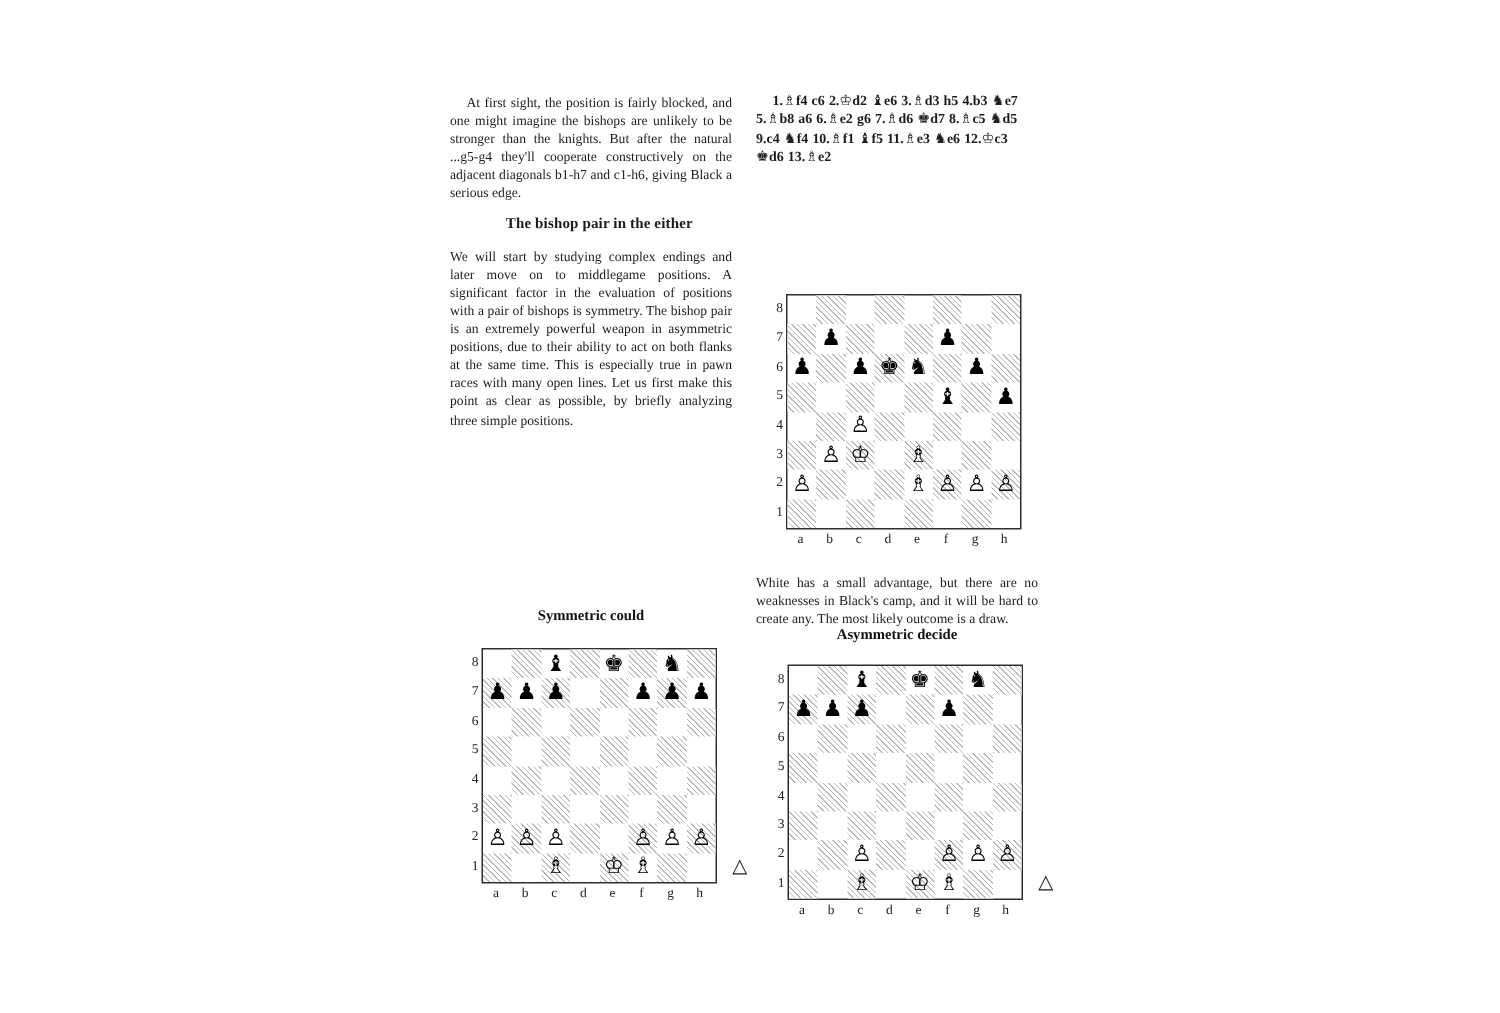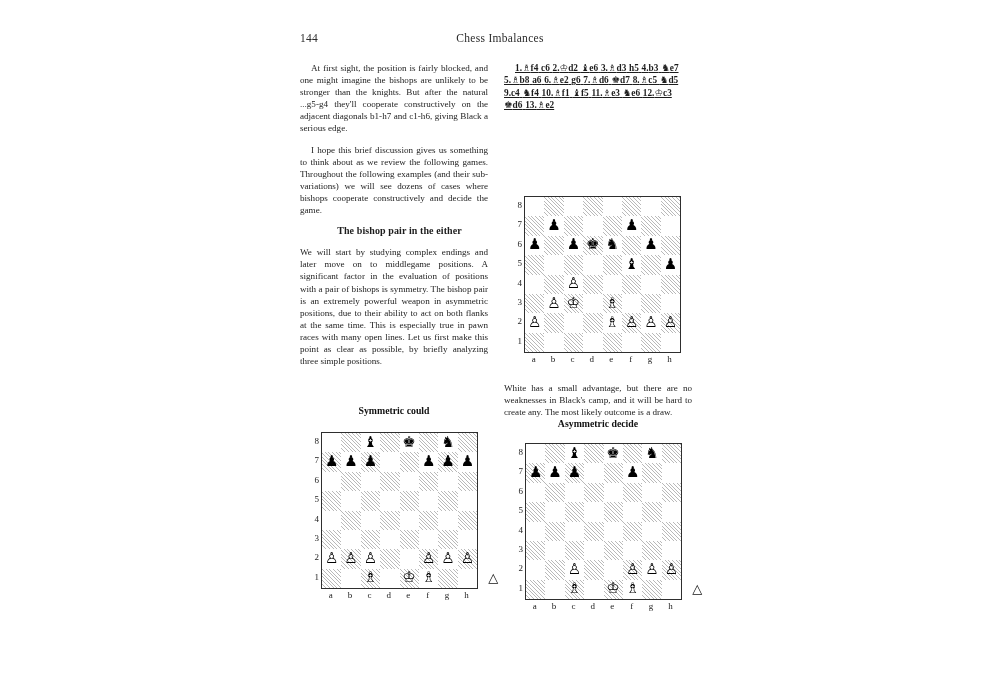--- a/index.html
+++ b/index.html
@@ -76,21 +76,20 @@
   }
 
   .moves {
     margin: 0 0 8px 0;
     text-indent: 0;
     font-weight: bold;
     font-size: 9.3px;
     line-height: 12.4px;
     text-align: left;
     word-spacing: 0.4px;
-    text-decoration: underline;
   }
   .moves .pc {
     font-family: "DejaVu Sans", sans-serif;
     font-weight: normal;
     font-size: 9.6px;
   }
 
   
   .diagram-caption {
     position: absolute;
@@ -167,28 +166,23 @@
     font-size: 13px;
     color: #111;
     line-height: 1;
   }
 </style>
 </head>
 <body>
 
 <div id="page">
 
-  <div class="runhead">
-    <span class="folio">144</span>
-    <span class="title">Chess Imbalances</span>
-  </div>
 
   <div class="col left">
     <p>At first sight, the position is fairly blocked, and one might imagine the bishops are unlikely to be stronger than the knights. But after the natural ...g5-g4 they'll cooperate constructively on the adjacent diagonals b1-h7 and c1-h6, giving Black a serious edge.</p>
-    <p>I hope this brief discussion gives us something to think about as we review the following games. Throughout the following examples (and their sub-variations) we will see dozens of cases where bishops cooperate constructively and decide the game.</p>
     <p class="subhead">The bishop pair in the either</p>
     <p class="noindent">We will start by studying complex endings and later move on to middlegame positions. A significant factor in the evaluation of positions with a pair of bishops is symmetry. The bishop pair is an extremely powerful weapon in asymmetric positions, due to their ability to act on both flanks at the same time. This is especially true in pawn races with many open lines. Let us first make this point as clear as possible, by briefly analyzing three simple positions.</p>
   </div>
 
   <div class="col right">
     <p class="moves" id="move-list"><span><span>1.</span><span class="pc">♗</span><span>f4</span> <span>c6</span></span> <span><span>2.</span><span class="pc">♔</span><span>d2</span> <span class="pc">♝</span><span>e6</span></span> <span><span>3.</span><span class="pc">♗</span><span>d3</span> <span>h5</span></span> <span><span>4.</span><span>b3</span> <span class="pc">♞</span><span>e7</span></span> <span><span>5.</span><span class="pc">♗</span><span>b8</span> <span>a6</span></span> <span><span>6.</span><span class="pc">♗</span><span>e2</span> <span>g6</span></span> <span><span>7.</span><span class="pc">♗</span><span>d6</span> <span class="pc">♚</span><span>d7</span></span> <span><span>8.</span><span class="pc">♗</span><span>c5</span> <span class="pc">♞</span><span>d5</span></span> <span><span>9.</span><span>c4</span> <span class="pc">♞</span><span>f4</span></span> <span><span>10.</span><span class="pc">♗</span><span>f1</span> <span class="pc">♝</span><span>f5</span></span> <span><span>11.</span><span class="pc">♗</span><span>e3</span> <span class="pc">♞</span><span>e6</span></span> <span><span>12.</span><span class="pc">♔</span><span>c3</span> <span class="pc">♚</span><span>d6</span></span> <span><span>13.</span><span class="pc">♗</span><span>e2</span></span></p>
   </div>
 
   <div class="col" style="top:382px; left:504px;">
     <p class="noindent">White has a small advantage, but there are no weaknesses in Black's camp, and it will be hard to create any. The most likely outcome is a draw.</p>

